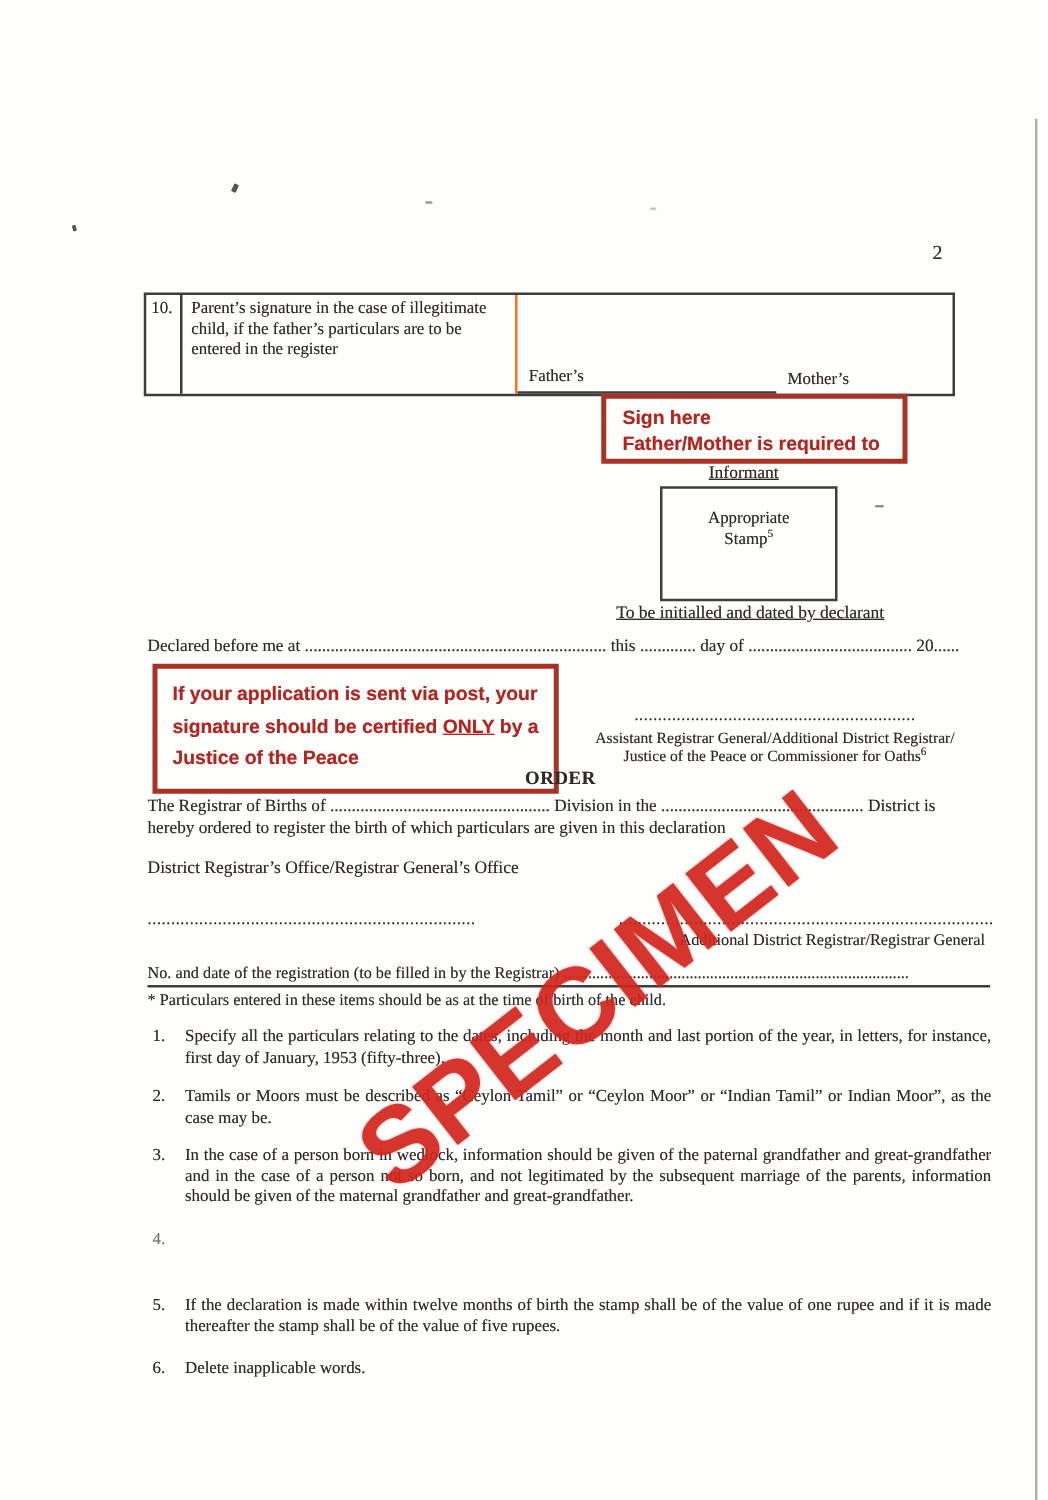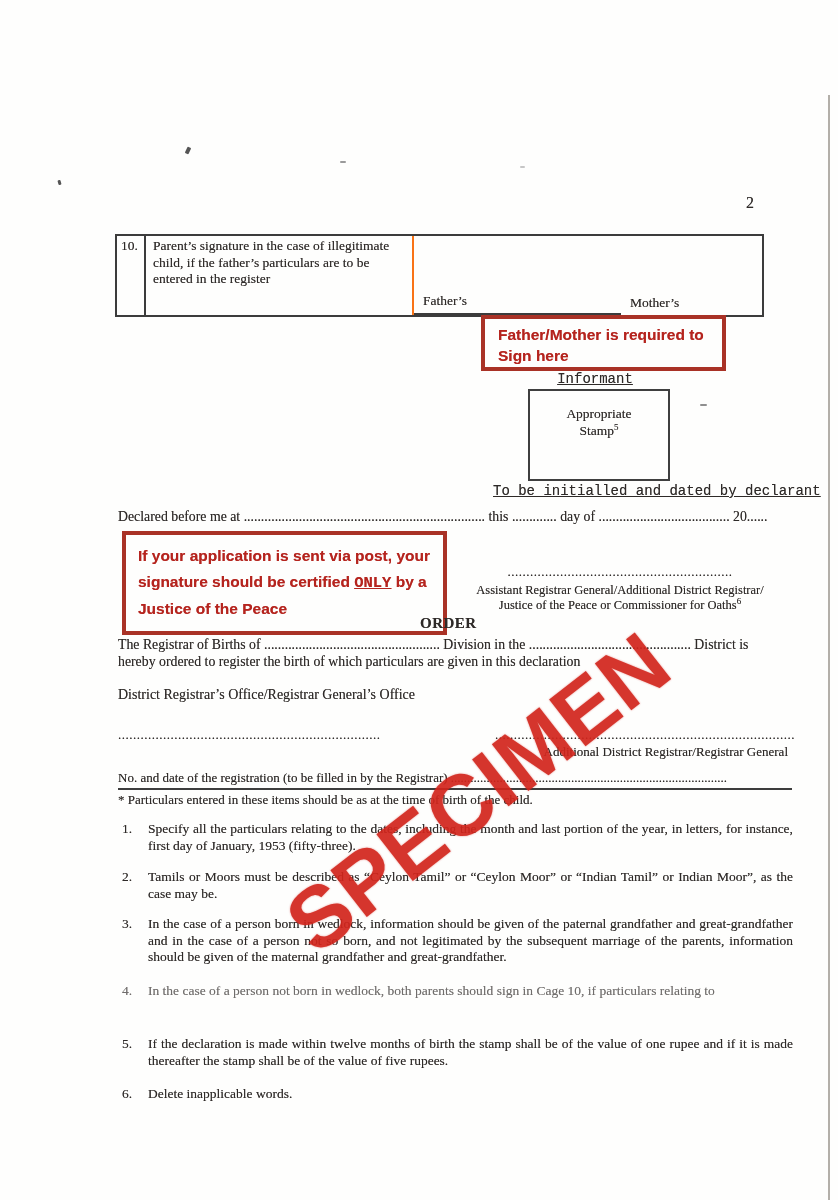--- a/index.html
+++ b/index.html
@@ -2,21 +2,21 @@
 <html><head>
 <meta charset="utf-8">
 <style>
   html,body{margin:0;padding:0;background:#ffffff;overflow:hidden;}
   .page{position:relative;width:838px;height:1200px;background:#fefefd;
         font-family:"Liberation Serif",serif;color:#2e2a28;}
   .abs{position:absolute;}
   .doc{color:#2e2a28;text-shadow:0 0 0.4px rgba(46,42,40,.55);}
   .nowrap{white-space:nowrap;}
   .center{text-align:center;}
-  .u{text-decoration:underline;font-family:Liberation Mono, monospace;}
+  .u{text-decoration:underline;}
   .sup{font-size:9px;vertical-align:super;line-height:0;}
 
   
   .itable{left:115px;top:234px;width:645px;height:79px;display:flex;
           border:2px solid #3c3c3c;font-size:13.5px;line-height:16.5px;}
   .itable .c-num{width:29px;border-right:2px solid #3c3c3c;padding:2px 0 0 4px;box-sizing:border-box;}
   .itable .c-desc{width:268px;border-right:2px solid #f97316;padding:2px 8px 0 7px;box-sizing:border-box;}
   .itable .c-right{flex:1;display:flex;flex-direction:row;}
   .itable .c-father{flex:1.5;border-bottom:2px solid #3c3c3c;display:flex;align-items:flex-end;padding:0 0 4px 9px;box-sizing:border-box;}
   .itable .c-mother{flex:1;display:flex;align-items:flex-end;padding:16px 0 4px 9px;box-sizing:border-box;}
@@ -65,22 +65,22 @@
   <div class="abs itable doc">
     <div class="c-num">10.</div>
     <div class="c-desc">Parent’s signature in the case of illegitimate child, if the father’s particulars are to be entered in the register</div>
     <div class="c-right">
       <div class="c-father">Father’s</div>
       <div class="c-mother">Mother’s</div>
     </div>
   </div>
 
   <div class="abs redbox" style="left:481px;top:315px;width:245px;height:56px;padding:5px 0 0 13px;font-size:15.5px;line-height:21px;">
+    <div class="rline">Sign here</div>
     <div class="rline">Father/Mother is required to</div>
-    <div class="rline">Sign here</div>
   </div>
 
   <div class="abs doc center u" style="left:450px;top:371px;width:290px;font-size:14px;">Informant</div>
   <div class="abs stampbox doc" style="left:528px;top:389px;width:142px;height:92px;padding-top:14px;">
     <div>Appropriate</div>
     <div><span>Stamp</span><span class="sup">5</span></div>
   </div>
   <div class="abs doc u" style="left:493px;top:483px;font-size:14px;">To be initialled and dated by declarant</div>
 
   <div class="abs doc nowrap" style="left:118px;top:509px;width:672px;font-size:13.8px;overflow:hidden;">Declared before me at  ...................................................................... this ............. day of ...................................... 20......</div>
@@ -116,21 +116,21 @@
     <span class="nn">2.</span>
     <span class="nt">Tamils or Moors must be described as “Ceylon Tamil” or “Ceylon Moor” or “Indian Tamil” or Indian Moor”, as the case may be.</span>
   </div>
   <div class="abs note doc" style="top:916px;">
     <span class="nn">3.</span>
     <span class="nt">In the case of a person born in wedlock, information should be given of the paternal grandfather and great-grandfather and in the case of a person not so born, and not legitimated by the subsequent marriage of the parents, information should be given of the maternal grandfather and great-grandfather.</span>
   </div>
   <div class="abs note doc" style="top:983px;">
     <span class="nn faded">4.</span>
     <span class="nt" style="text-align:left;">
-      <span class="faded">In the case of a person not born in wedlock, both parents should sign in Cage 10, if particulars relating to</span><br>
+      <br>
     </span>
   </div>
   <div class="abs note doc" style="top:1036px;">
     <span class="nn">5.</span>
     <span class="nt">If the declaration is made within twelve months of birth the stamp shall be of the value of one rupee and if it is made thereafter the stamp shall be of the value of five rupees.</span>
   </div>
   <div class="abs note doc" style="top:1086px;">
     <span class="nn">6.</span>
     <span class="nt" style="text-align:left;">Delete inapplicable words.</span>
   </div>

